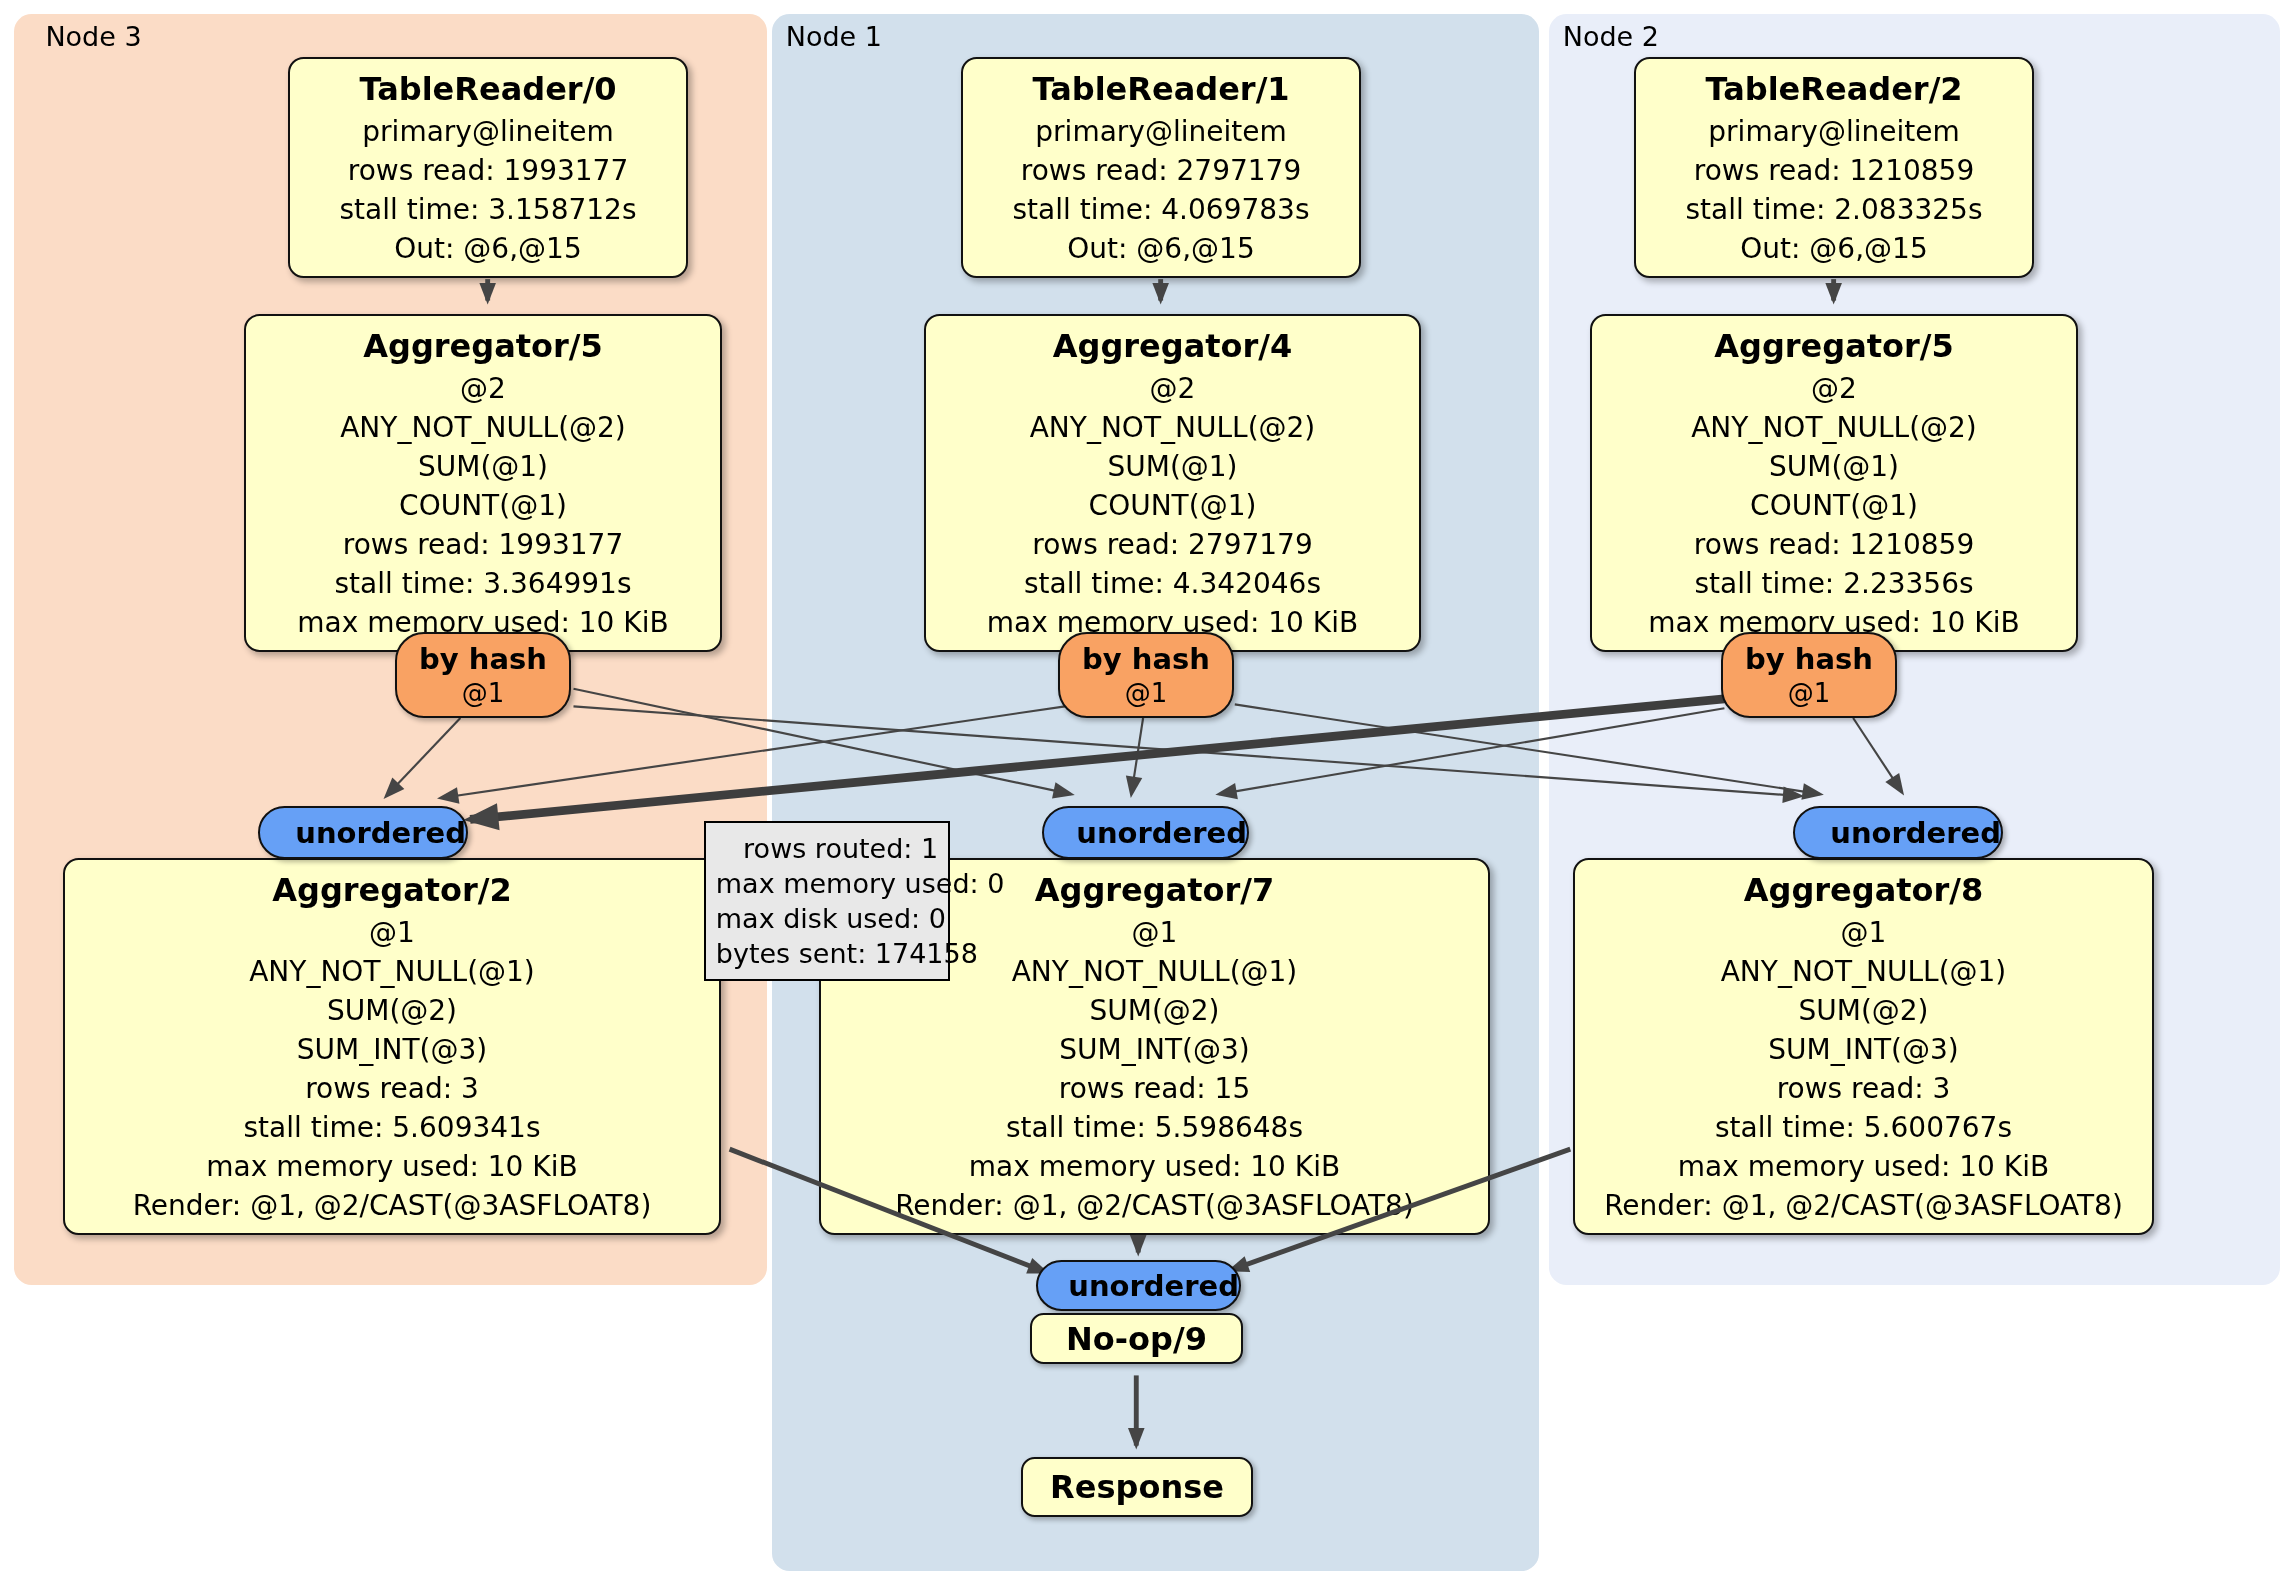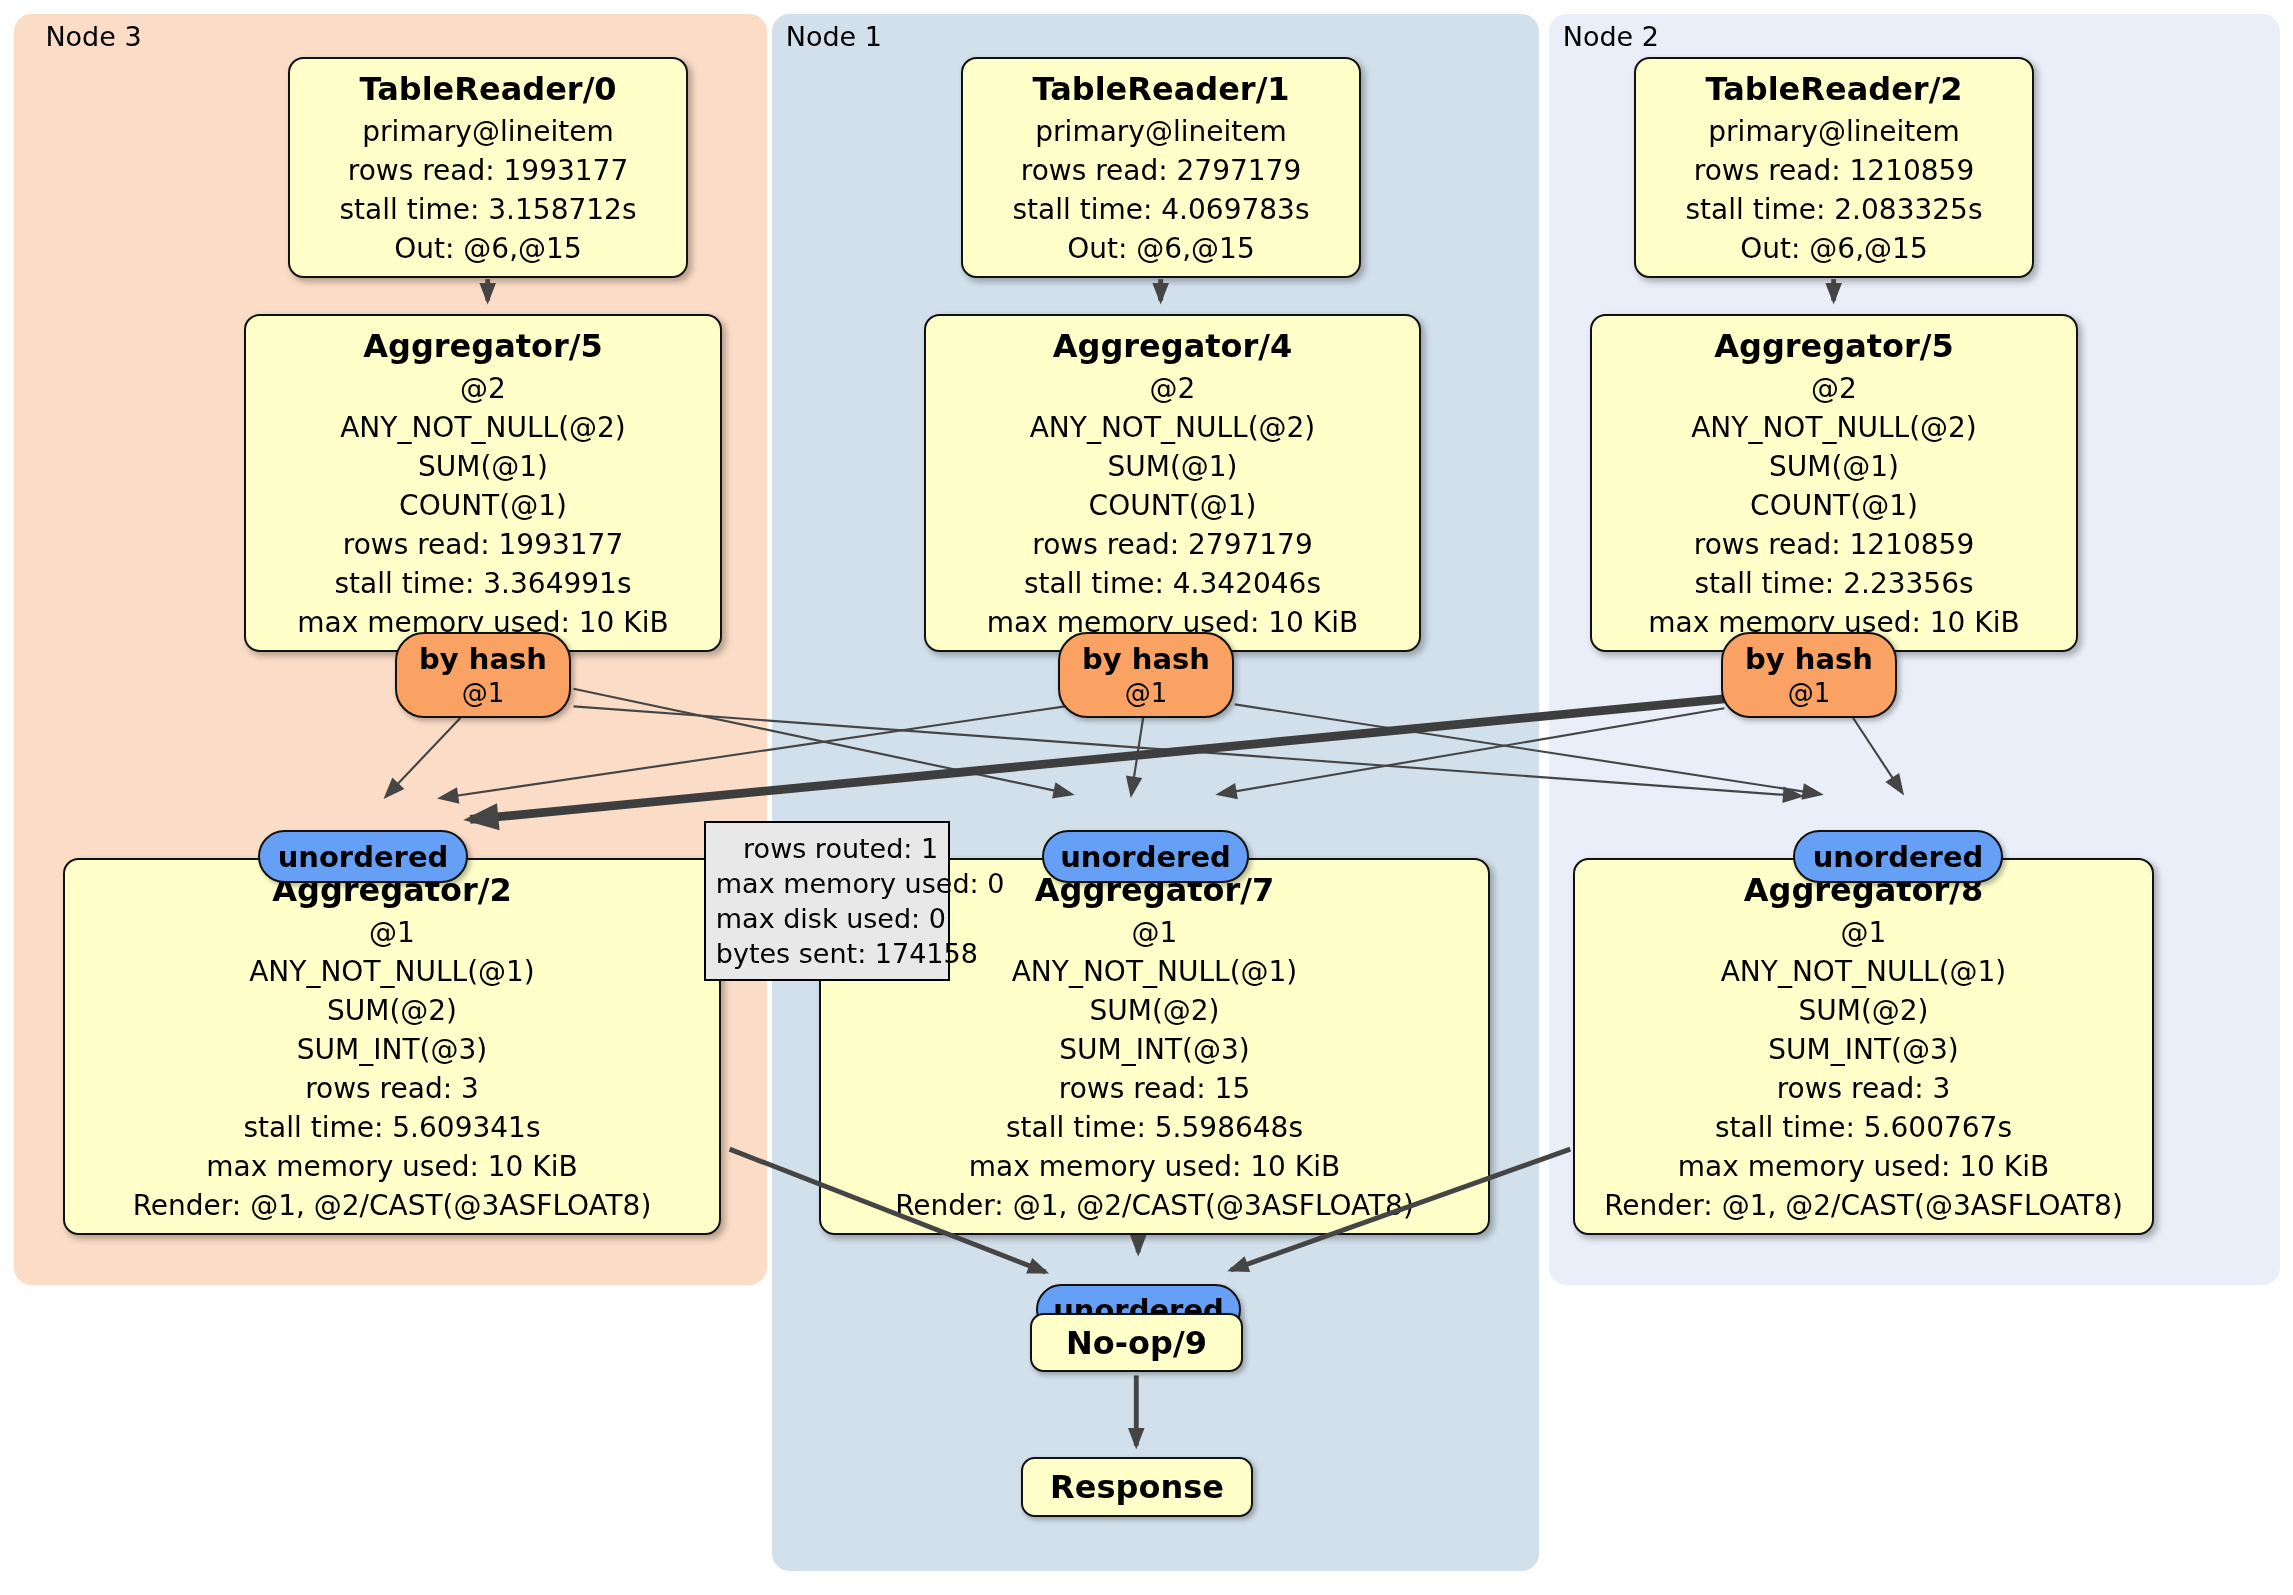--- a/index.html
+++ b/index.html
@@ -12,23 +12,23 @@
         border-radius:15.6px;text-align:center;padding:7.8px 5.9px;box-sizing:border-box;
         box-shadow:3.9px 3.9px 5.9px rgba(0,0,0,0.28);}
   .nbox .title{font-weight:bold;font-size:32px;line-height:45px;}
   .nbox .line{font-size:28px;line-height:39px;white-space:nowrap;}
   .router{position:absolute;z-index:20;background:var(--router_fill);border:2.9px solid #111;
           border-radius:29px;text-align:center;box-sizing:border-box;padding:7px 0;
           box-shadow:2.9px 2.9px 4.9px rgba(0,0,0,0.28);}
   .router .rtitle{font-weight:bold;font-size:29px;line-height:37px;}
   .router .rsub{font-size:26px;line-height:31px;}
   .sync{position:absolute;z-index:20;background:var(--sync_fill);border:2.9px solid #111;
-        border-radius:29px;display:flex;align-items:center;justify-content:center;
+        border-radius:29px;display:flex;align-items:center;justify-content:flex-end;
         font-weight:bold;font-size:29px;box-sizing:border-box;
-        box-shadow:2.9px 2.9px 4.9px rgba(0,0,0,0.28);margin-top:24px;}
+        box-shadow:2.9px 2.9px 4.9px rgba(0,0,0,0.28);}
   .tooltip{position:absolute;z-index:30;background:var(--tooltip_fill);border:2.9px solid #000;
            text-align:right;box-sizing:border-box;padding:7.8px 9.8px;}
   .tooltip .line{font-size:27px;line-height:35px;white-space:nowrap;}
   .minibox{position:absolute;z-index:20;background:var(--node_fill);border:2.9px solid #111;
            border-radius:13.7px;display:flex;align-items:center;justify-content:center;
            font-weight:bold;font-size:32px;box-sizing:border-box;
            box-shadow:2.9px 2.9px 4.9px rgba(0,0,0,0.28);}
 </style>
 </head>
 <body>
@@ -209,21 +209,21 @@
         <div class="line">rows routed: 1</div>
         <div class="line">max memory used: 0</div>
         <div class="line">max disk used: 0</div>
         <div class="line">bytes sent: 174158</div>
       </div>
   </div>
 
   <div class="sync" style="left:1036px;top:1260px;width:205px;height:51px;">
     <span>unordered</span>
   </div>
-  <div class="minibox" style="left:1030px;top:1313px;width:213px;height:59px;">
+  <div class="minibox" style="left:1030px;top:1313px;width:213px;height:51px;">
     <span>No-op/9</span>
   </div>
   <div class="minibox" style="left:1021px;top:1457px;width:232px;height:60px;">
     <span>Response</span>
   </div>
 
 </div>
 
 
 </body></html>

